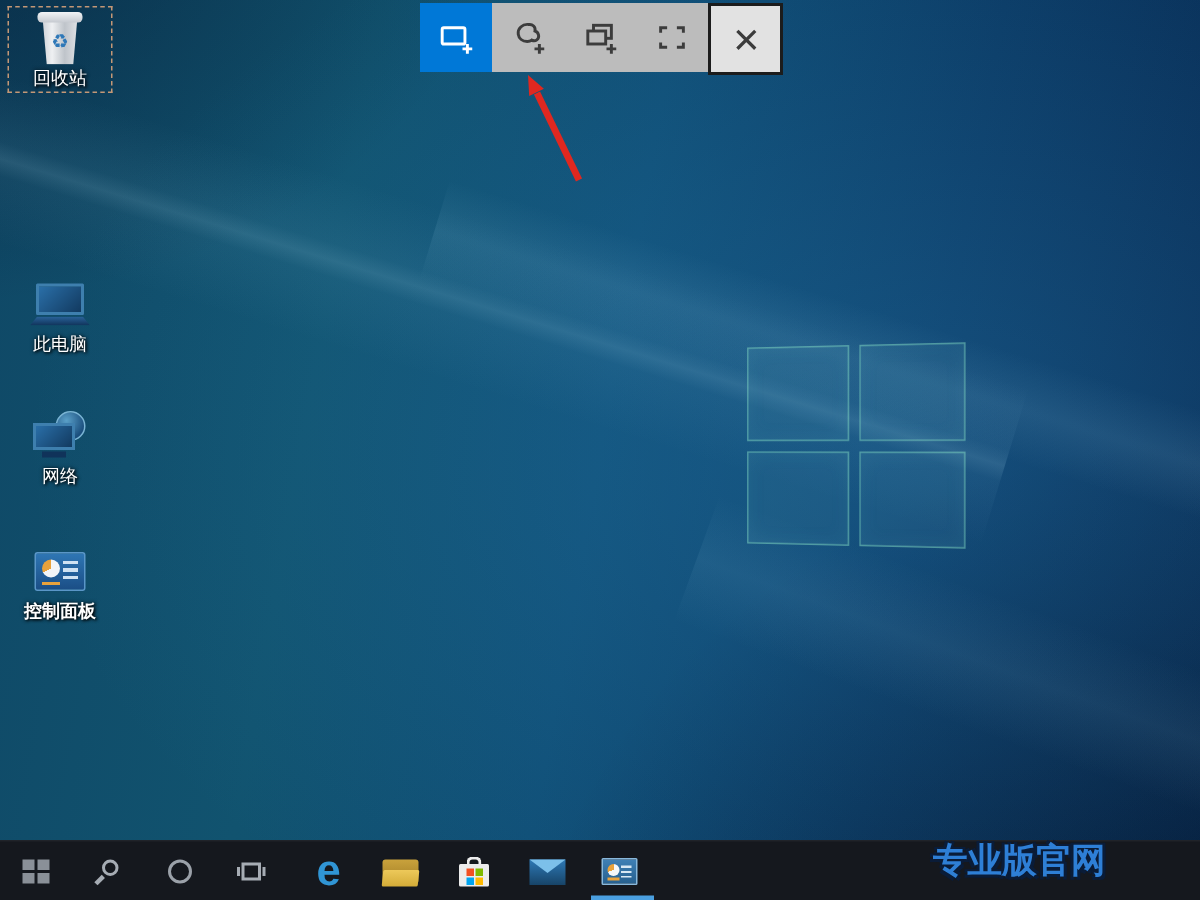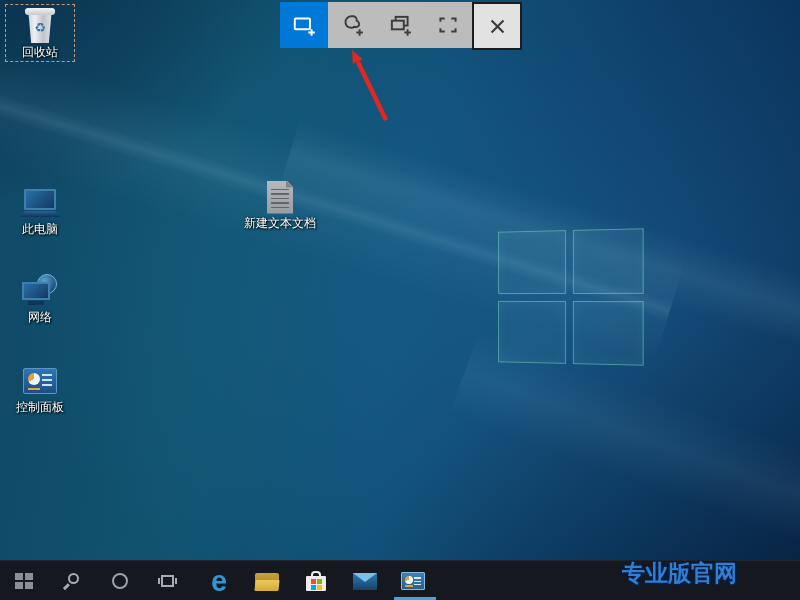--- a/index.html
+++ b/index.html
@@ -201,40 +201,31 @@
   <div class="dicon" style="left:5px;top:182px;">
     <div class="iblock">
       <div class="pc">
           <div class="pc-s"></div>
           <div class="pc-b"></div>
         </div>
     </div>
     <div class="dlabel">此电脑</div>
   </div>
 
-  <div class="dicon" style="left:5px;top:360px;">
+  <div class="dicon" style="left:5px;top:360px;font-weight:bold;">
     <div class="iblock">
       <div class="cpd">
           <div class="cpd-pie"></div>
           <div class="cpd-ln"></div>
           <div class="cpd-bar"></div>
         </div>
     </div>
     <div class="dlabel">控制面板</div>
   </div>
 
-  <div class="dicon" style="left:238px;top:176px;width:84px;">
-    <div class="iblock">
-      <div class="doc">
-          <div class="doc-fold"></div>
-          <div class="doc-ln"></div>
-        </div>
-    </div>
-    <div class="dlabel">新建文本文档</div>
-  </div>
 
   <div class="snipbar">
     <div class="snipbtn selected">
       <svg width="26" height="26" viewBox="0 0 24 24">
         <g stroke="#fff" stroke-width="1.8" fill="none">
           <rect x="3.5" y="6" width="14" height="10" rx="1"></rect>
           <path d="M19 16 v6 M16 19 h6"></path>
         </g>
       </svg>
     </div>

